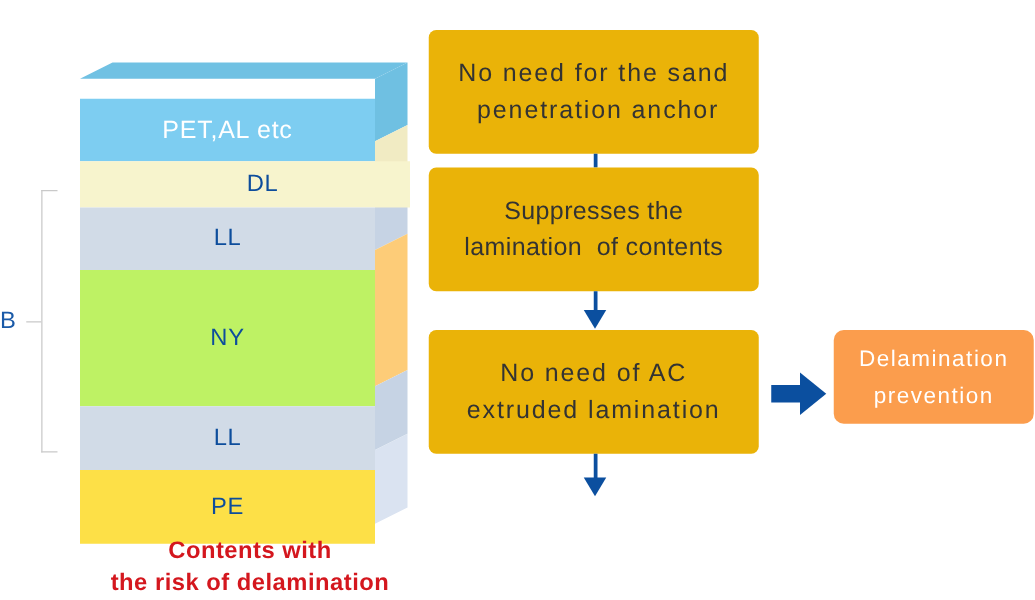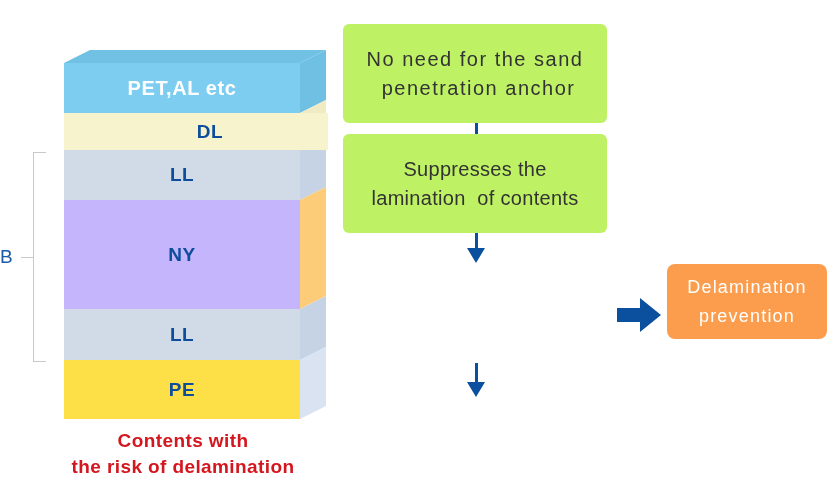--- a/index.html
+++ b/index.html
@@ -13,23 +13,24 @@
     }
     
     #stack-svg { position: absolute; left: 0; top: 0; width: 828px; height: 480px; }
     .layer-front {
       position: absolute;
       left: 64px;
       width: 236px;
       display: flex;
       align-items: center;
       justify-content: center;
-      font-weight: bold;
+      font-weight: normal;
       font-size: 19px;
       letter-spacing: 0.5px;
+      margin-top: 16px;
     }
     .layer-front.pet { font-size: 20px; letter-spacing: 0.6px; }
     
     #bracket {
       position: absolute;
       left: 33px; top: 152px;
       width: 12px; height: 208px;
       border-left: 1px solid #c9c9c9;
       border-top: 1px solid #c9c9c9;
       border-bottom: 1px solid #c9c9c9;
@@ -43,35 +44,35 @@
     #bracket-label {
       position: absolute;
       left: 0px; top: 246px;
       font-size: 19px;
       color: #1a5aa8;
       line-height: 22px;
     }
     
     #caption {
       position: absolute;
-      left: 28px; top: 428px;
+      left: 45px; top: 428px;
       width: 310px;
       text-align: center;
       font-weight: bold;
       font-size: 19px;
       line-height: 26px;
       letter-spacing: 0.4px;
     }
     #caption span { display: block; }
     
     .step {
       position: absolute;
       left: 343px;
       width: 264px;
-      background: #bef264;
+      background: #eab308;
       border-radius: 6px;
       display: flex;
       flex-direction: column;
       align-items: center;
       justify-content: center;
       color: #333333;
       font-size: 20px;
       line-height: 29px;
       text-align: center;
     }
@@ -134,21 +135,21 @@
 
   <div class="layer-front pet" style="top: 63px; height: 50px; background: rgb(125, 205, 241); color: rgb(255, 255, 255);">
     <span>PET,AL etc</span>
   </div>
   <div class="layer-front" style="top: 113px; height: 37px; background: rgb(247, 244, 205); color: rgb(13, 77, 156); padding-left: 28px;">
     <span>DL</span>
   </div>
   <div class="layer-front" style="top: 150px; height: 50px; background: rgb(209, 219, 231); color: rgb(13, 77, 156);">
     <span>LL</span>
   </div>
-  <div class="layer-front" style="top: 200px; height: 109px; background: #c4b5fd; color: rgb(13, 77, 156);">
+  <div class="layer-front" style="top: 200px; height: 109px; background: #bef264; color: rgb(13, 77, 156);">
     <span>NY</span>
   </div>
   <div class="layer-front" style="top: 309px; height: 51px; background: rgb(209, 219, 231); color: rgb(13, 77, 156);">
     <span>LL</span>
   </div>
   <div class="layer-front" style="top: 360px; height: 59px; background: #fde047; color: rgb(13, 77, 156);">
     <span>PE</span>
   </div>
 
   <div id="bracket"></div>
@@ -166,20 +167,24 @@
   </div>
   <div class="vline" style="top: 123px; height: 11px; background: rgb(11, 79, 159);"></div>
 
   <div class="step" id="step-2">
     <span>Suppresses the</span>
     <span>lamination  of contents</span>
   </div>
   <div class="vline" style="top: 233px; height: 17px; background: rgb(11, 79, 159);"></div>
   <div class="vhead" style="top:248px;"></div>
 
+  <div class="step" id="step-3">
+    <span>No need of AC</span>
+    <span>extruded lamination</span>
+  </div>
   <div class="vline" style="top: 363px; height: 20px; background: rgb(11, 79, 159);"></div>
   <div class="vhead" style="top:382px;"></div>
 
 
   <div id="harrow-shaft" style="background: rgb(11, 79, 159);"></div>
   <div id="harrow-head"></div>
 
   <div id="result" style="background: rgb(251, 157, 77);">
     <span>Delamination</span>
     <span>prevention</span>

